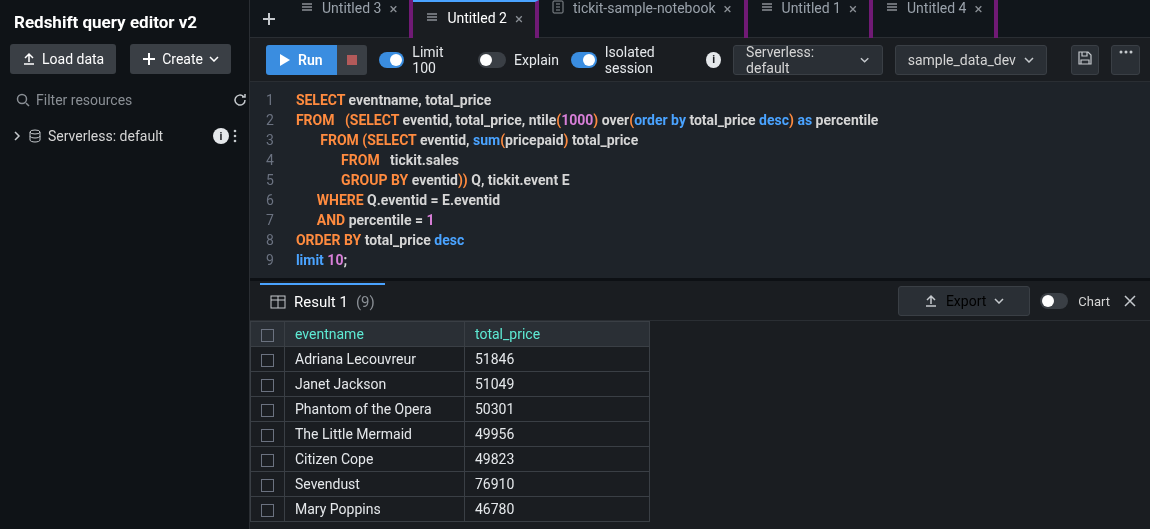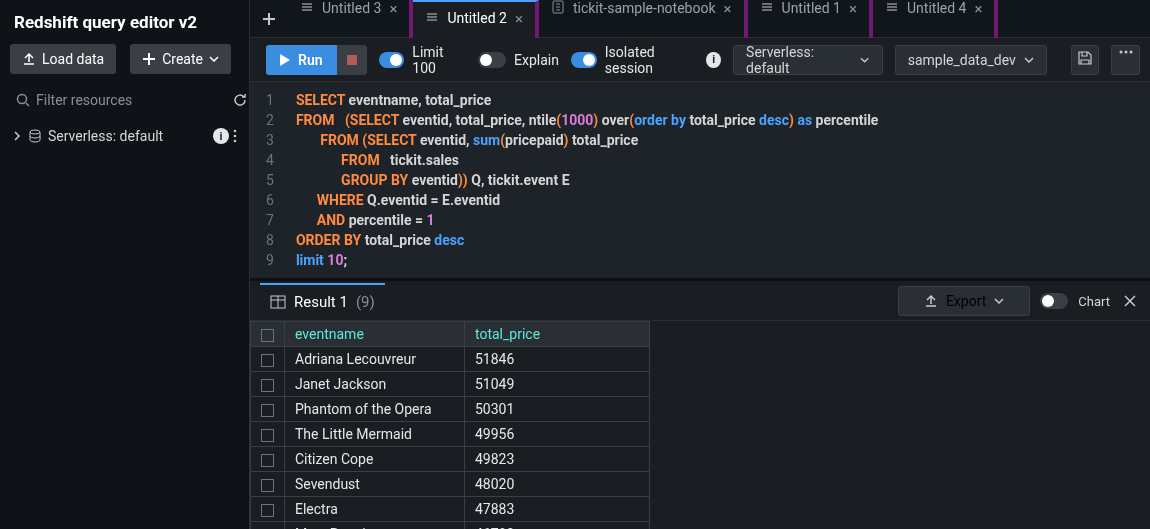--- a/index.html
+++ b/index.html
@@ -294,26 +294,21 @@
                 <td>49956</td>
               </tr>
               <tr>
                 <td class="chk-col"><span class="chk"></span></td>
                 <td>Citizen Cope</td>
                 <td>49823</td>
               </tr>
               <tr>
                 <td class="chk-col"><span class="chk"></span></td>
                 <td>Sevendust</td>
-                <td>48020</td>
-              </tr>
-              <tr>
-                <td class="chk-col"><span class="chk"></span></td>
-                <td>Electra</td>
-                <td>47883</td>
+                <td>76910</td>
               </tr>
               <tr>
                 <td class="chk-col"><span class="chk"></span></td>
                 <td>Mary Poppins</td>
                 <td>46780</td>
               </tr>
             </tbody>
         </table>
       </div>
     </div>

